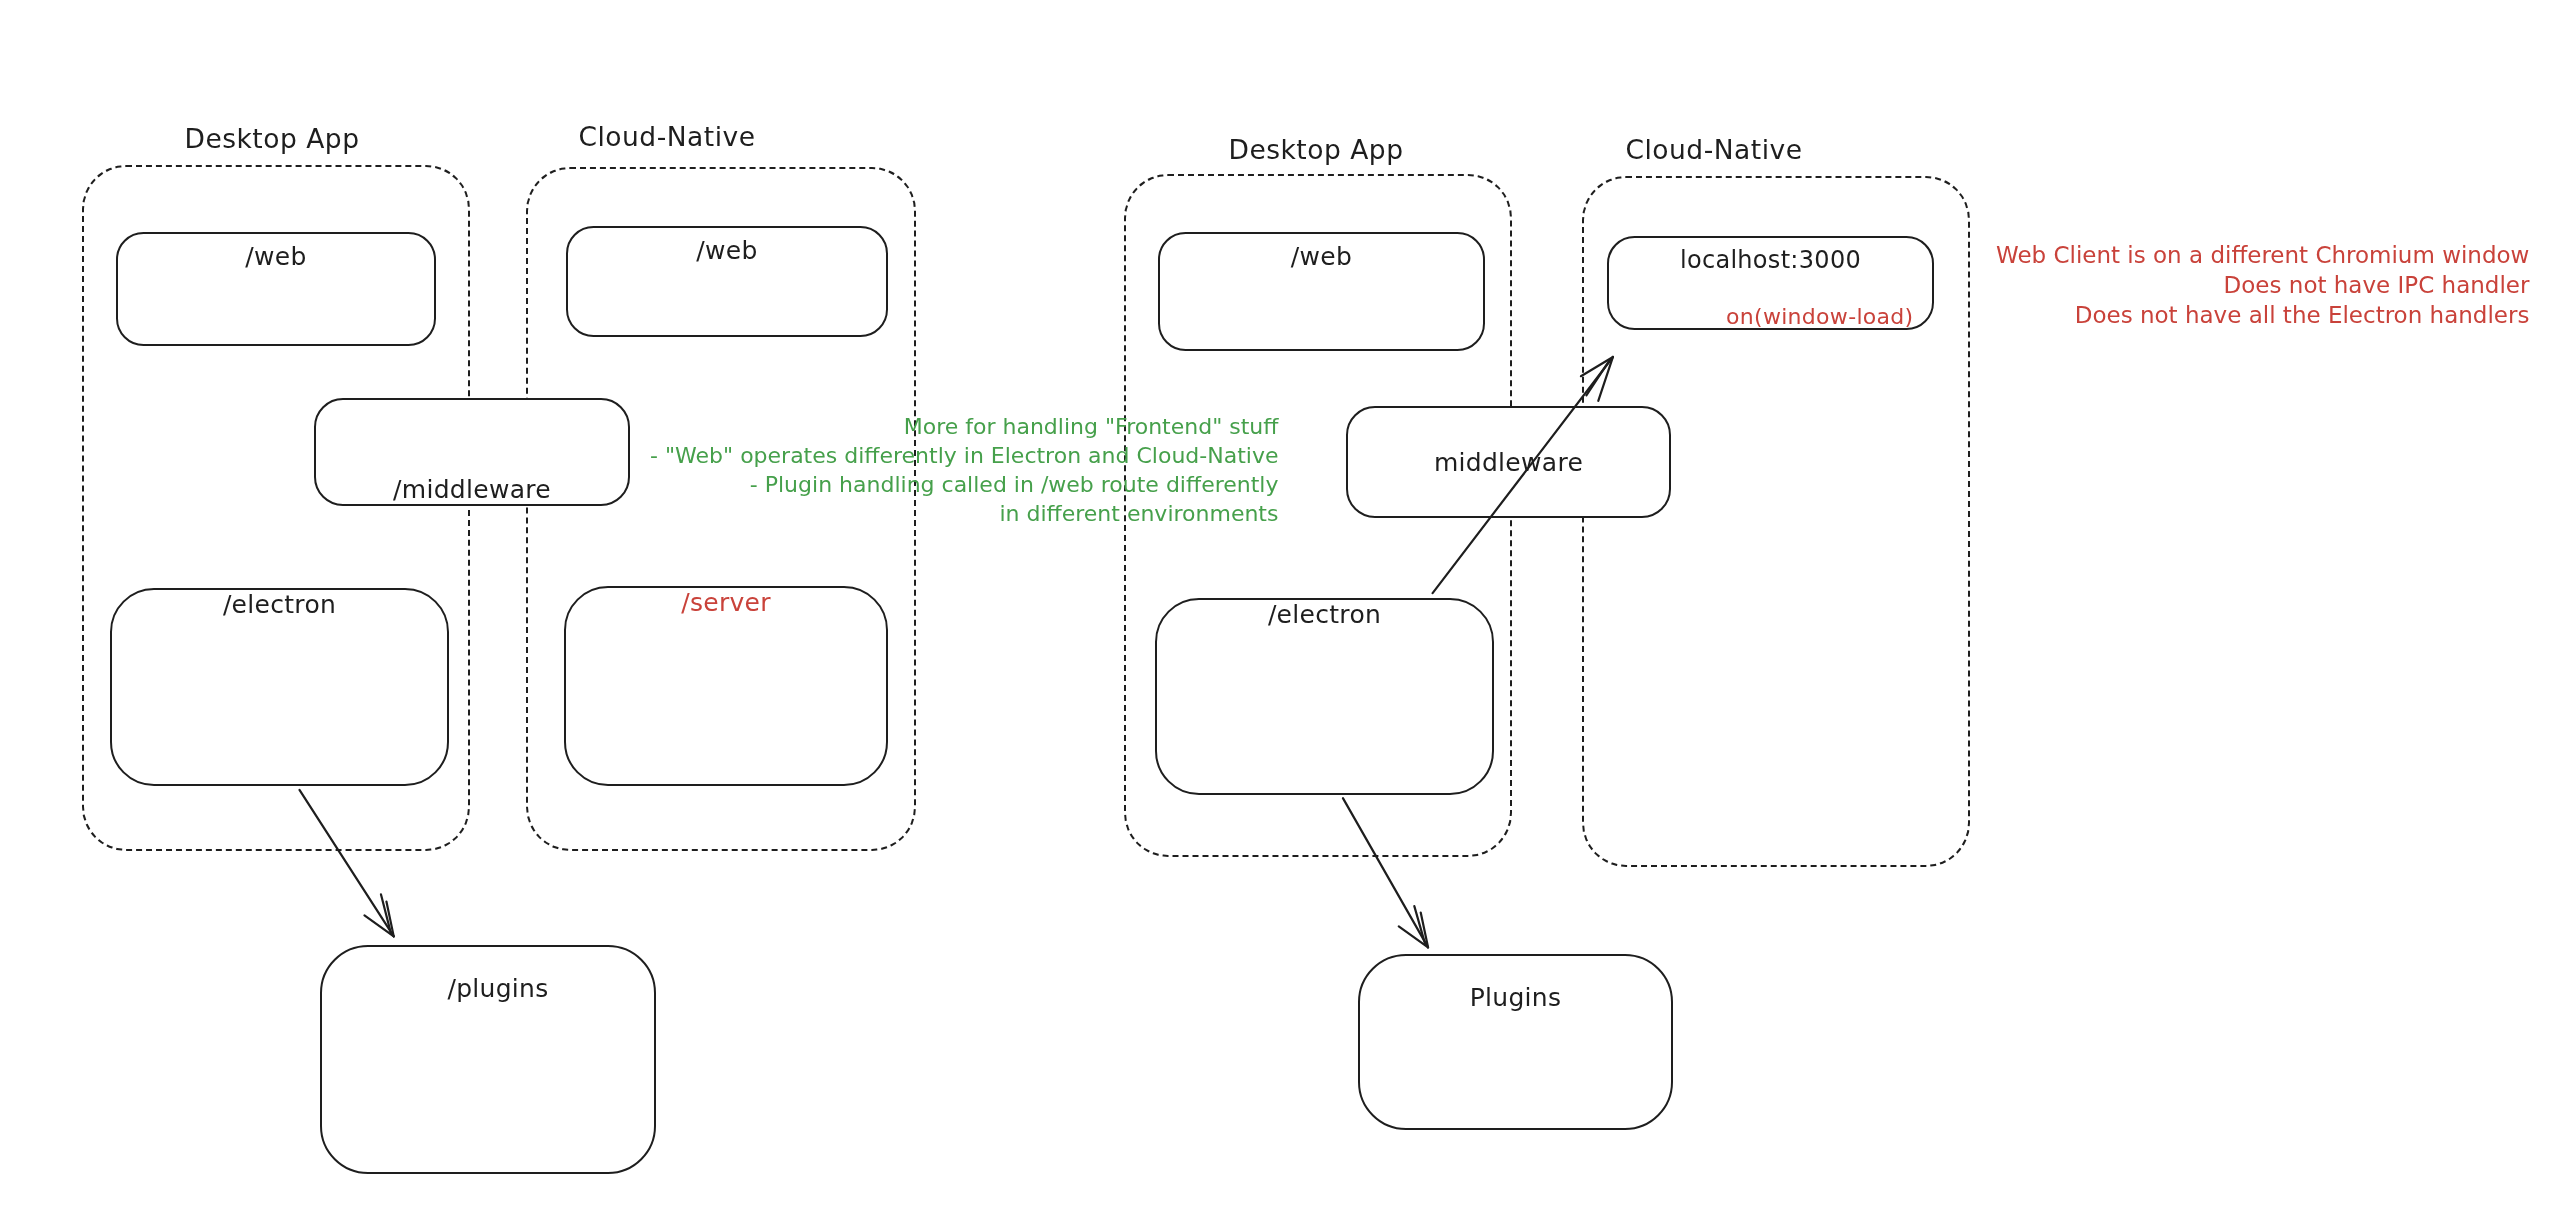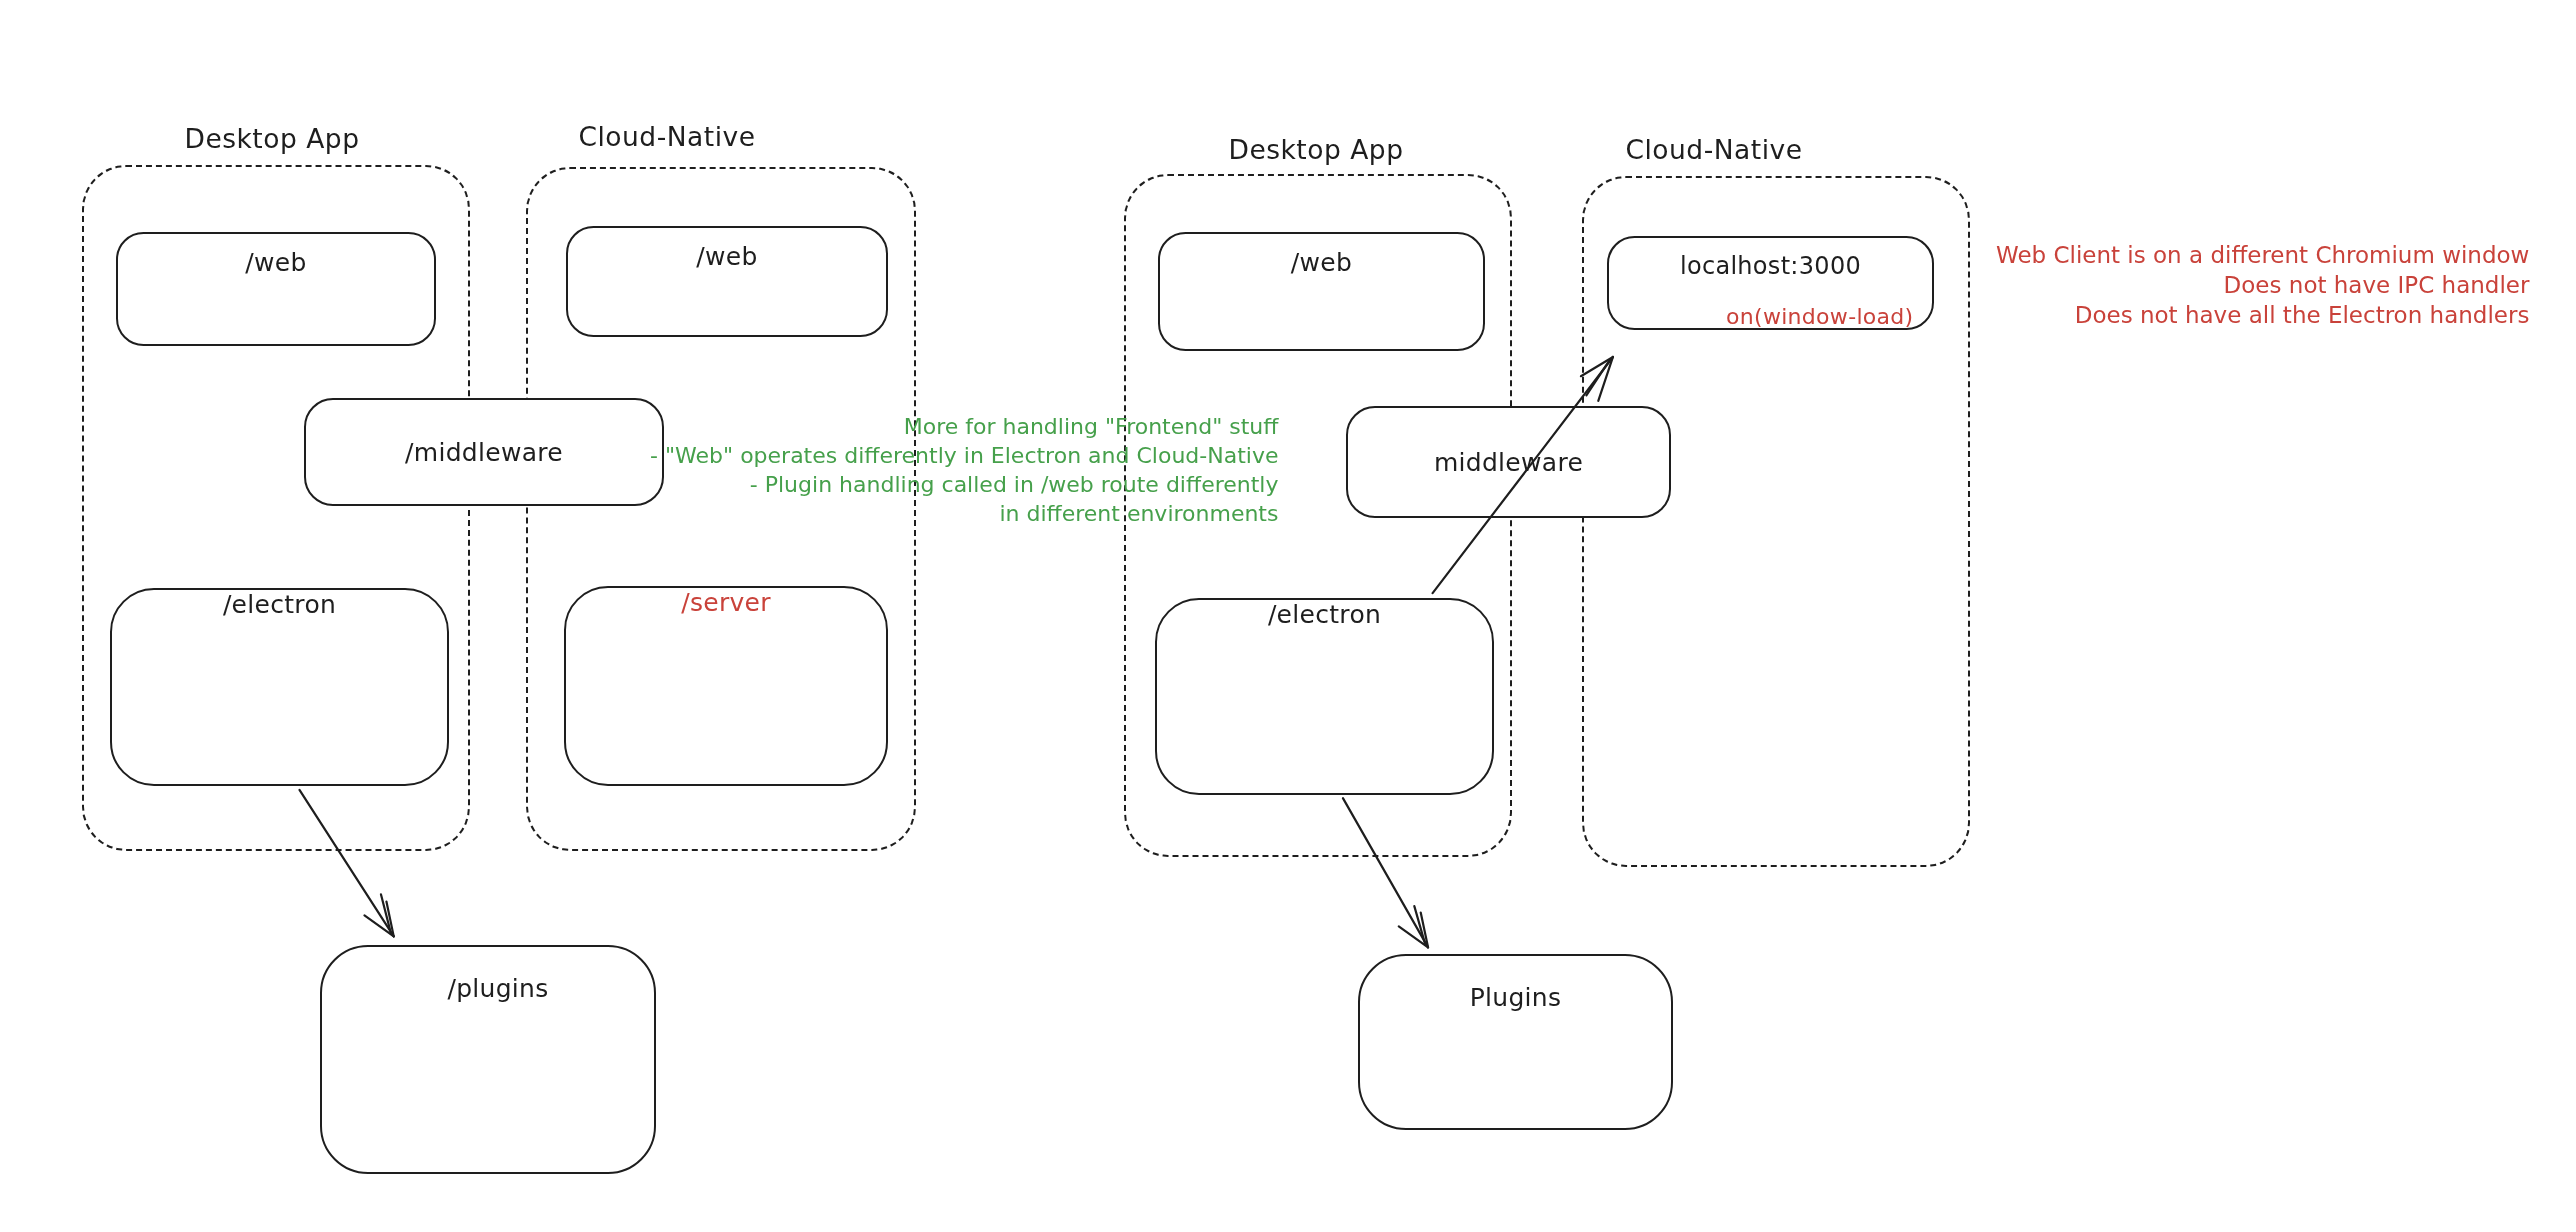--- a/index.html
+++ b/index.html
@@ -37,21 +37,21 @@
   .node {
     position: absolute;
     border: 2.2px solid #1e1e1e;
     background: #ffffff;
     z-index: 2;
     box-sizing: border-box;
     text-align: center;
     font-size: 25px;
     letter-spacing: 0.3px;
   }
-  .node.small  { border-radius: 27.5px; padding-top: 14px; }
+  .node.small  { border-radius: 27.5px; padding-top: 8px; }
   .node.big    { border-radius: 44px; }
   .node.plug   { border-radius: 48px; padding-top: 26.5px; }
   .node.center { border-radius: 29px; display: flex; align-items: center; justify-content: center; padding-top: 0; }
 
   .node-label { display: inline-block; }
 
   
   .note { position: absolute; z-index: 4; white-space: nowrap; text-align: right; }
   .note-line { white-space: nowrap; }
   .green-note { color: #46a04b; font-size: 22px; }
@@ -97,21 +97,21 @@
   <div class="group-container" style="left:526px; top:167px; width:386px; height:680px;"></div>
 
   <div class="node small" style="left:116px; top:232px; width:320px; height:114px;">
     <span class="node-label">/web</span>
   </div>
 
   <div class="node small" style="left:566px; top:226px; width:322px; height:111px;">
     <span class="node-label">/web</span>
   </div>
 
-  <div class="node center" style="left:304px; top:398px; width:360px; height:108px;">
+  <div class="node center" style="left:314px; top:398px; width:316px; height:108px;align-items:flex-end;">
     <span class="node-label">/middleware</span>
   </div>
 
   <div class="node big" style="left:110px; top:588px; width:339px; height:198px;">
     <span class="node-label">/electron</span>
   </div>
 
   <div class="node big" style="left:564px; top:586px; width:324px; height:200px;">
     <span class="node-label red-text">/server</span>
   </div>

